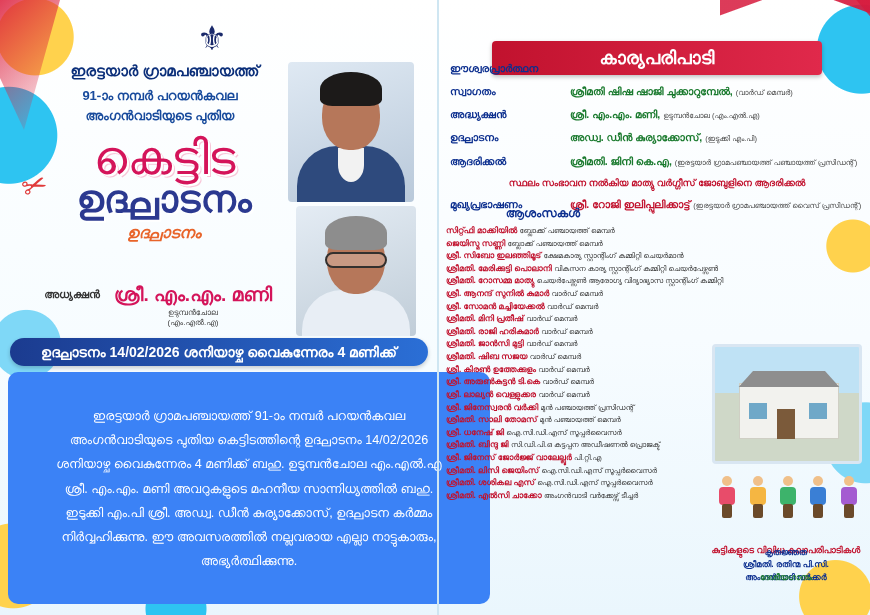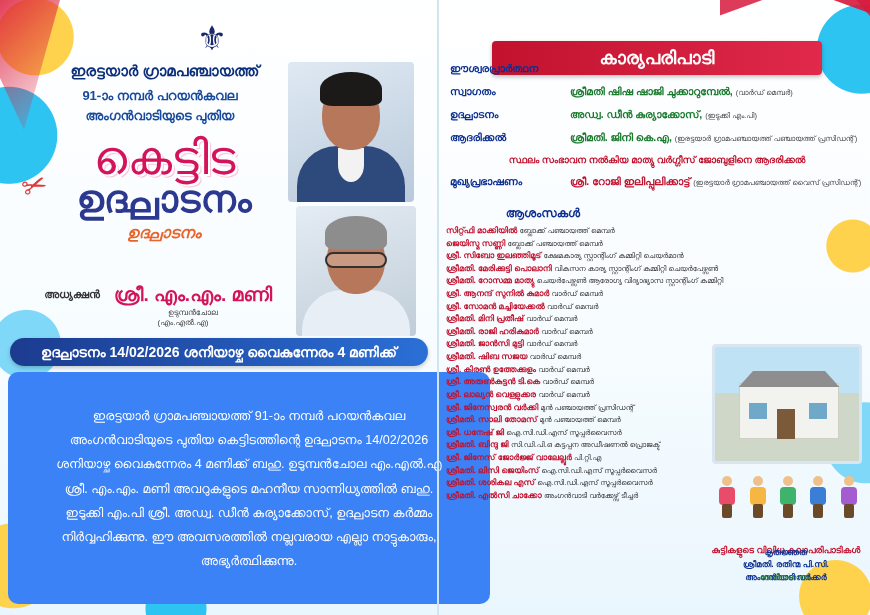--- a/index.html
+++ b/index.html
@@ -89,21 +89,21 @@
   }
   .chair-name {
     position: absolute; left: 98px; top: 284px; width: 190px; text-align: center;
     font-size: 19px; font-weight: bold; color: #d4145a;
   }
   .chair-sub {
     position: absolute; left: 98px; top: 308px; width: 190px; text-align: center;
     font-size: 8px; color: #444;
   }
   .chair-sub2 {
-    position: absolute; left: 88px; top: 318px; width: 190px; text-align: center;
+    position: absolute; left: 98px; top: 318px; width: 190px; text-align: center;
     font-size: 8px; color: #444;
   }
   .photo1 {
     position: absolute; left: 288px; top: 62px; width: 126px; height: 140px;
     border-radius: 4px; overflow: hidden;
     background: linear-gradient(160deg,#dfe9f3,#b9c9da);
   }
   .photo2 {
     position: absolute; left: 296px; top: 206px; width: 120px; height: 130px;
     border-radius: 4px; overflow: hidden;
@@ -312,20 +312,27 @@
         <div class="prog-person">
           <span></span>
           <span class="small"></span>
         </div>
       </div>
       <div class="prog-row">
         <div class="prog-role">സ്വാഗതം</div>
         <div class="prog-person">
           <span>ശ്രീമതി ഷിഷ ഷാജി ചുക്കാറുമ്പേൽ,</span>
           <span class="small">(വാർഡ് മെമ്പർ)</span>
+        </div>
+      </div>
+      <div class="prog-row">
+        <div class="prog-role">അദ്ധ്യക്ഷൻ</div>
+        <div class="prog-person">
+          <span>ശ്രീ. എം.എം. മണി,</span>
+          <span class="small">ഉടുമ്പൻചോല (എം.എൽ.എ)</span>
         </div>
       </div>
       <div class="prog-row">
         <div class="prog-role">ഉദ്ഘാടനം</div>
         <div class="prog-person">
           <span>അഡ്വ. ഡീൻ കുര്യാക്കോസ്,</span>
           <span class="small">(ഇടുക്കി എം.പി)</span>
         </div>
       </div>
       <div class="prog-row">

